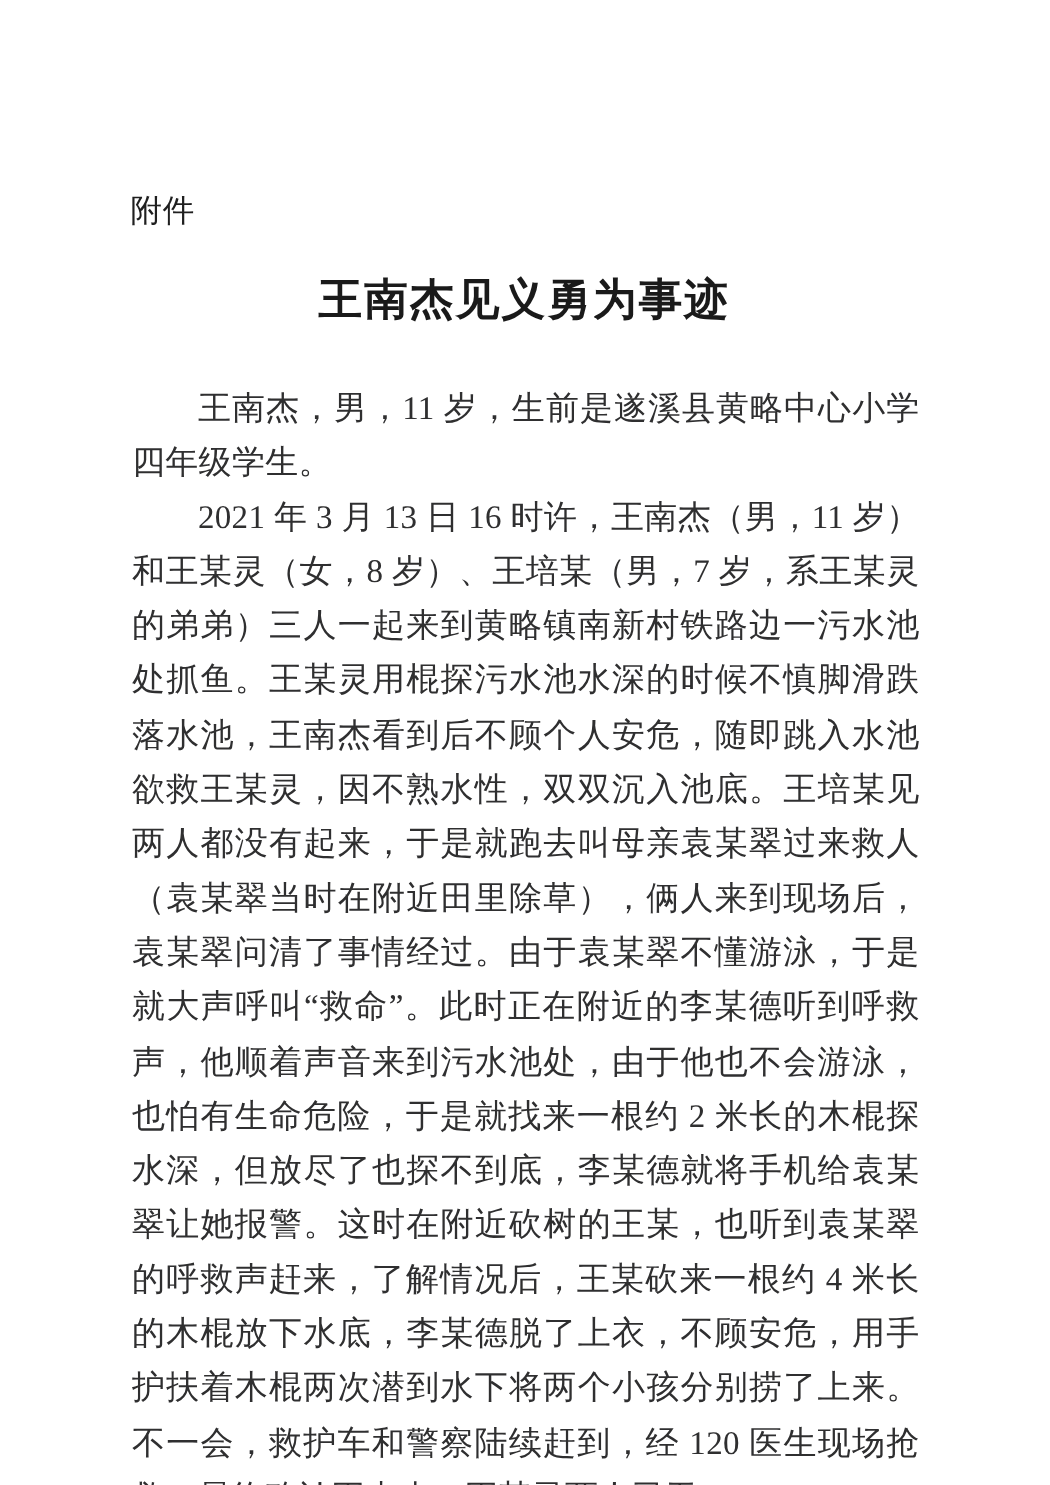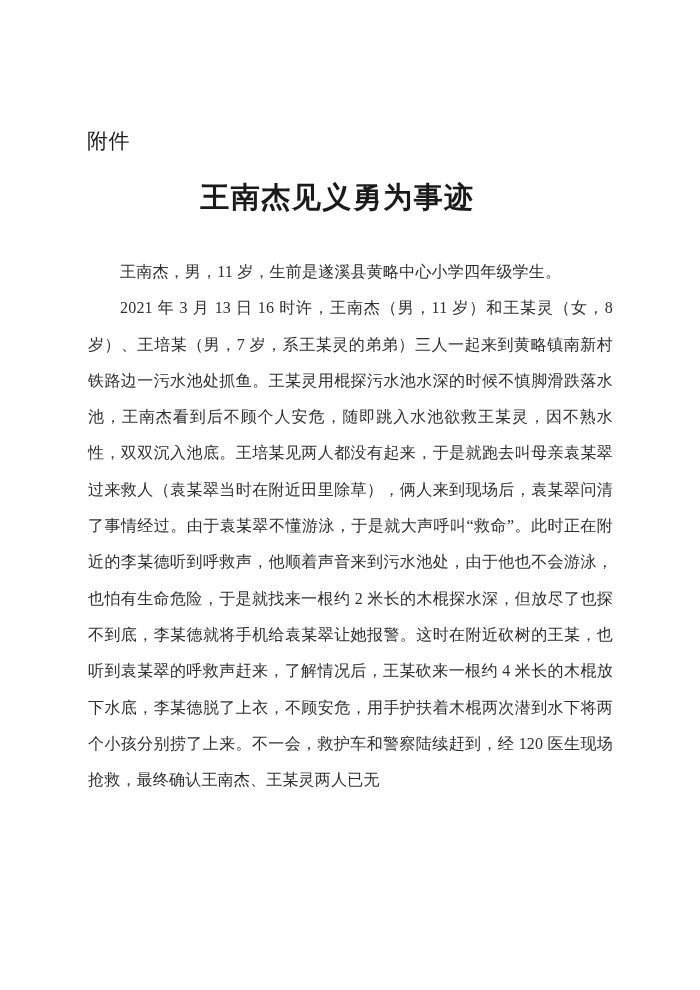--- a/index.html
+++ b/index.html
@@ -33,45 +33,45 @@
     font-size: 21px;
     line-height: 26px;
     letter-spacing: 0.5px;
     color: #1f1f1f;
     white-space: nowrap;
   }
 
   
   .doc-title {
     position: absolute;
-    left: 76px;
+    left: 88px;
     top: 180px;
     width: 523px;
     text-align: center;
-    font-family: Liberation Mono, monospace;
+    font-family: Liberation Sans, sans-serif;
     font-weight: bold;
     font-size: 29px;
     line-height: 40px;
     letter-spacing: 1.5px;
     color: #1a1a1a;
     white-space: nowrap;
   }
 
   
   .body-block {
     position: absolute;
     left: 88px;
     top: 254px;
     width: 525px;
   }
 
   .para {
     margin: 0;
     font-family: "Liberation Serif", "DejaVu Serif", serif;
-    font-size: 16px;
+    font-size: 22px;
     line-height: 36.3px;
     color: #2f2f30;
     text-align: justify;
     text-justify: inter-character;
     text-indent: 2em;
     letter-spacing: 0.2px;
     word-break: break-all;
   }
 
   .para + .para {

